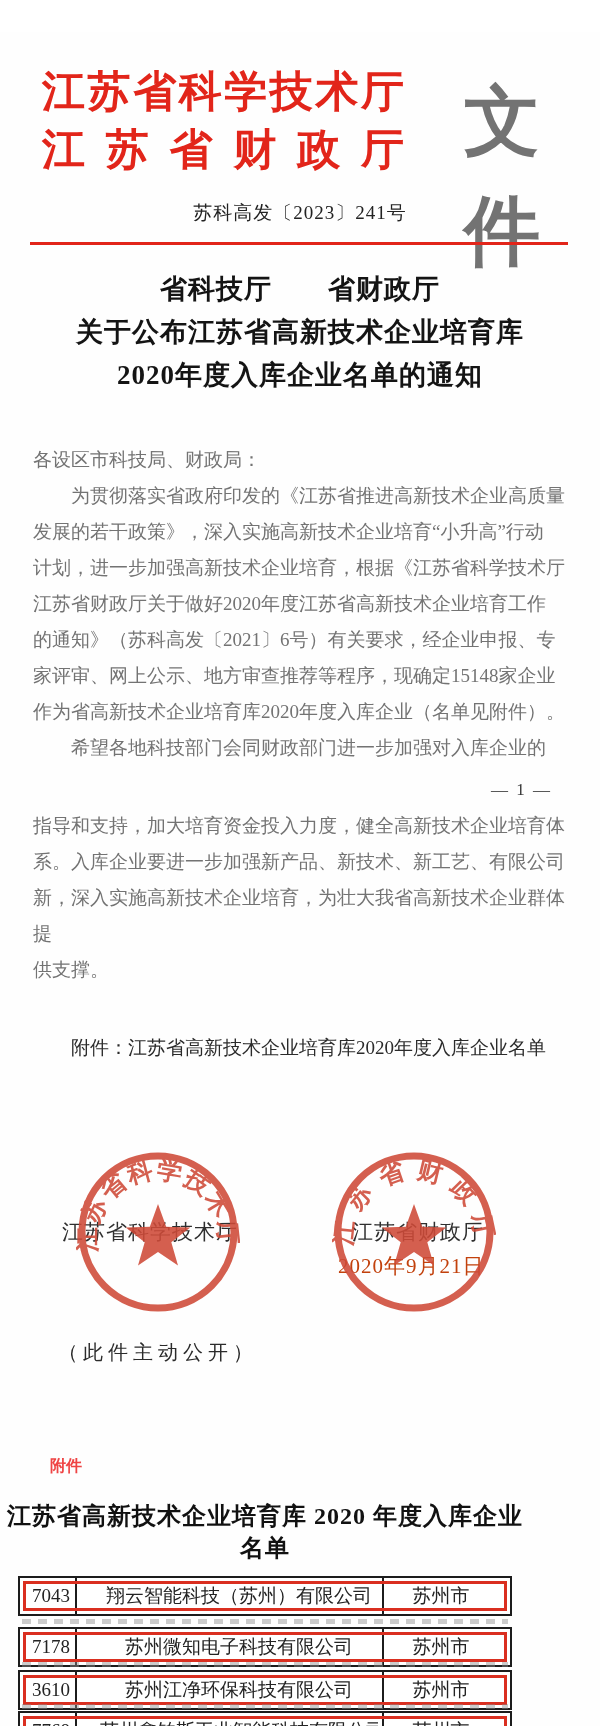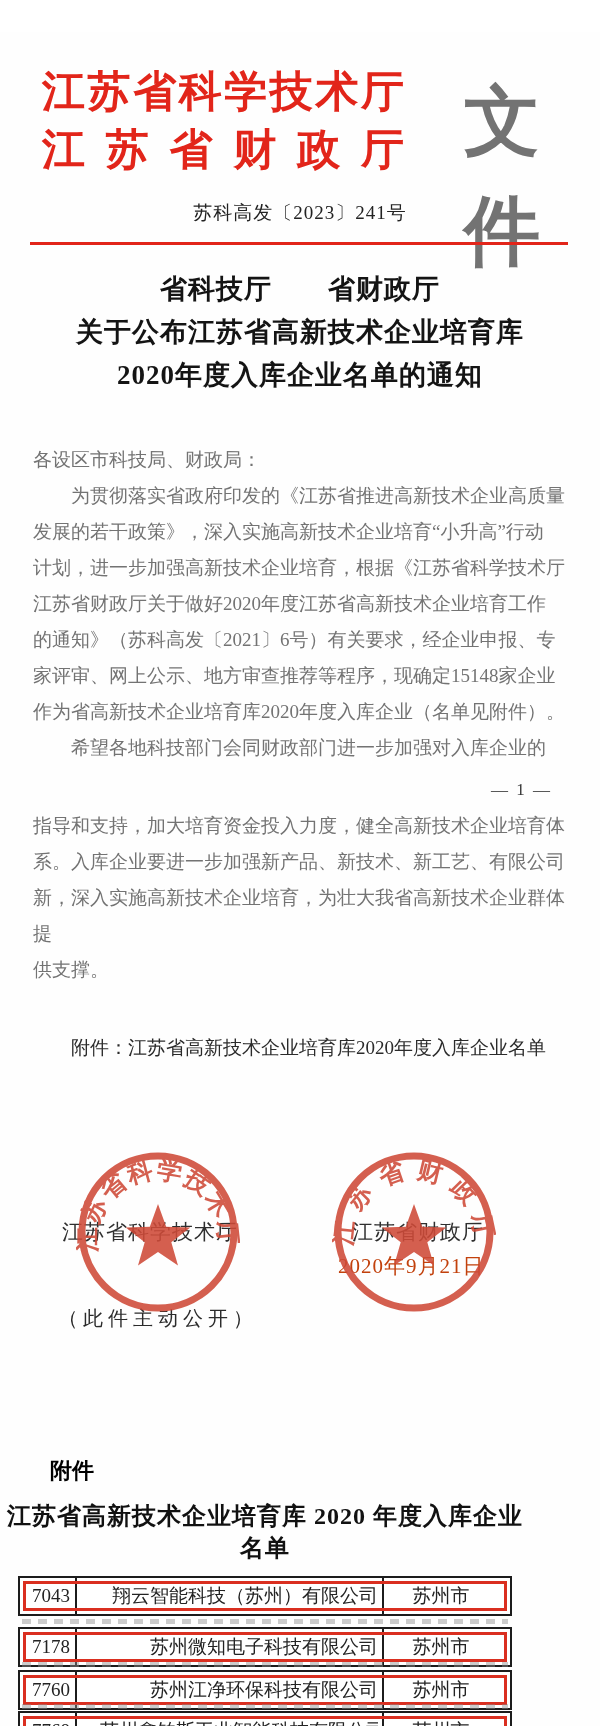--- a/index.html
+++ b/index.html
@@ -28,33 +28,33 @@
   .pagenum{position:absolute;top:748px;right:48px;font-size:17px;color:#3a3a3a;letter-spacing:2px;}
   .attachref{position:absolute;left:33px;top:1001px;width:534px;font-size:19px;line-height:30px;text-indent:2em;color:#2b2b2b;}
   
   .sealtext{position:absolute;font-size:21px;color:#2f2f2f;letter-spacing:1px;z-index:1;}
   .st-left{left:62px;top:1186px;}
   .st-right{left:352px;top:1186px;}
   .sealdate{position:absolute;left:338px;top:1220px;font-size:21px;color:#c2410c;letter-spacing:1px;z-index:1;}
   .seal{position:absolute;width:164px;height:164px;z-index:2;opacity:.88;}
   .seal-left{left:76px;top:1118px;}
   .seal-right{left:332px;top:1118px;}
-  .disclosure{position:absolute;left:58px;top:1273px;font-size:20px;letter-spacing:5px;color:#2b2b2b;}
+  .disclosure{position:absolute;left:58px;top:1307px;font-size:20px;letter-spacing:5px;color:#2b2b2b;}
   
-  .attheading{position:absolute;left:18px;top:1424px;font-size:22px;font-weight:bold;color:#000000;
+  .attheading{position:absolute;left:18px;top:1424px;font-size:16px;font-weight:bold;color:#ef4444;
     font-family:"Liberation Sans","DejaVu Sans",sans-serif;padding-left:32px;}
   .tabletitle{position:absolute;left:0;top:1468px;width:530px;text-align:center;font-size:24px;font-weight:bold;color:#111;letter-spacing:1px;}
   .strip{position:absolute;left:18px;width:494px;height:40px;border:2px solid #1c1c1c;box-sizing:border-box;background:#fff;}
   .strip .vline{position:absolute;top:0;bottom:0;width:2px;background:#1c1c1c;}
   .strip .v1{left:55px;}
   .strip .v2{left:362px;}
   .rowbox{position:absolute;left:3px;right:3px;top:3px;bottom:3px;border:3px solid #da2f20;display:flex;align-items:center;box-sizing:border-box;background:transparent;}
   .rowbox .cell{font-size:19px;color:#232323;white-space:nowrap;overflow:hidden;}
   .rowbox .cid{flex:0 0 50px;text-align:center;}
-  .rowbox .cname{flex:1 1 auto;padding-left:24px;text-align:right;}
+  .rowbox .cname{flex:1 1 auto;padding-left:24px;text-align:center;}
   .rowbox .ccity{flex:0 0 126px;text-align:center;}
   .ghost{position:absolute;left:22px;width:486px;height:5px;opacity:.45;
     background:repeating-linear-gradient(90deg,#8d8d8d 0 9px,transparent 9px 16px);}
 </style>
 </head>
 <body>
 
 <div class="page">
 
   <div class="agency">
@@ -144,21 +144,21 @@
       <div class="cell cname">苏州微知电子科技有限公司</div>
       <div class="cell ccity">苏州市</div>
     </div>
   </div>
   <div class="ghost" style="top:1630px"></div>
 
   <div class="strip" style="top:1638px">
     <div class="vline v1"></div>
     <div class="vline v2"></div>
     <div class="rowbox">
-      <div class="cell cid">7760</div>
+      <div class="cell cid">3610</div>
       <div class="cell cname">苏州江净环保科技有限公司</div>
       <div class="cell ccity">苏州市</div>
     </div>
   </div>
   <div class="ghost" style="top:1672px"></div>
 
   <div class="strip" style="top:1679px">
     <div class="vline v1"></div>
     <div class="vline v2"></div>
     <div class="rowbox">

